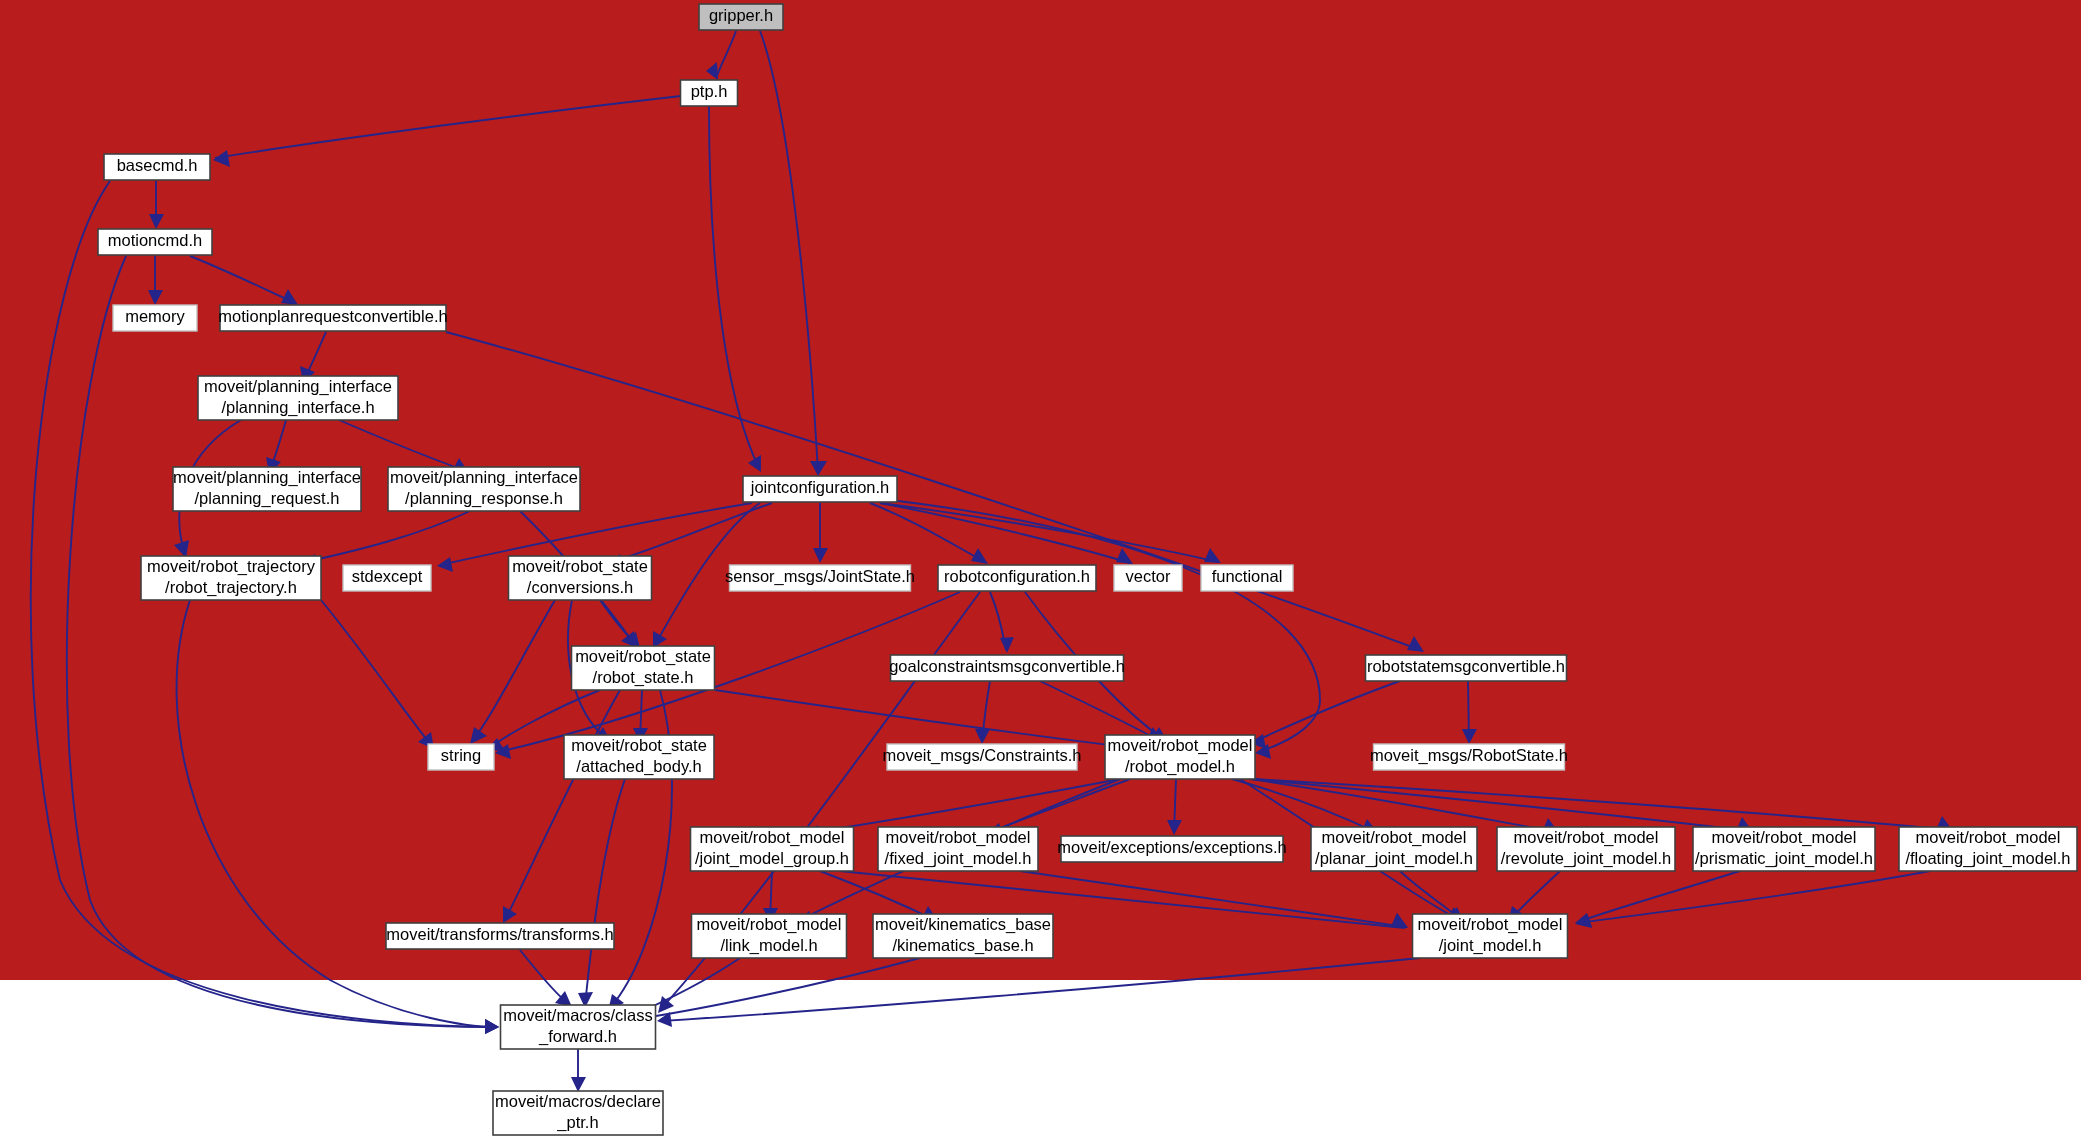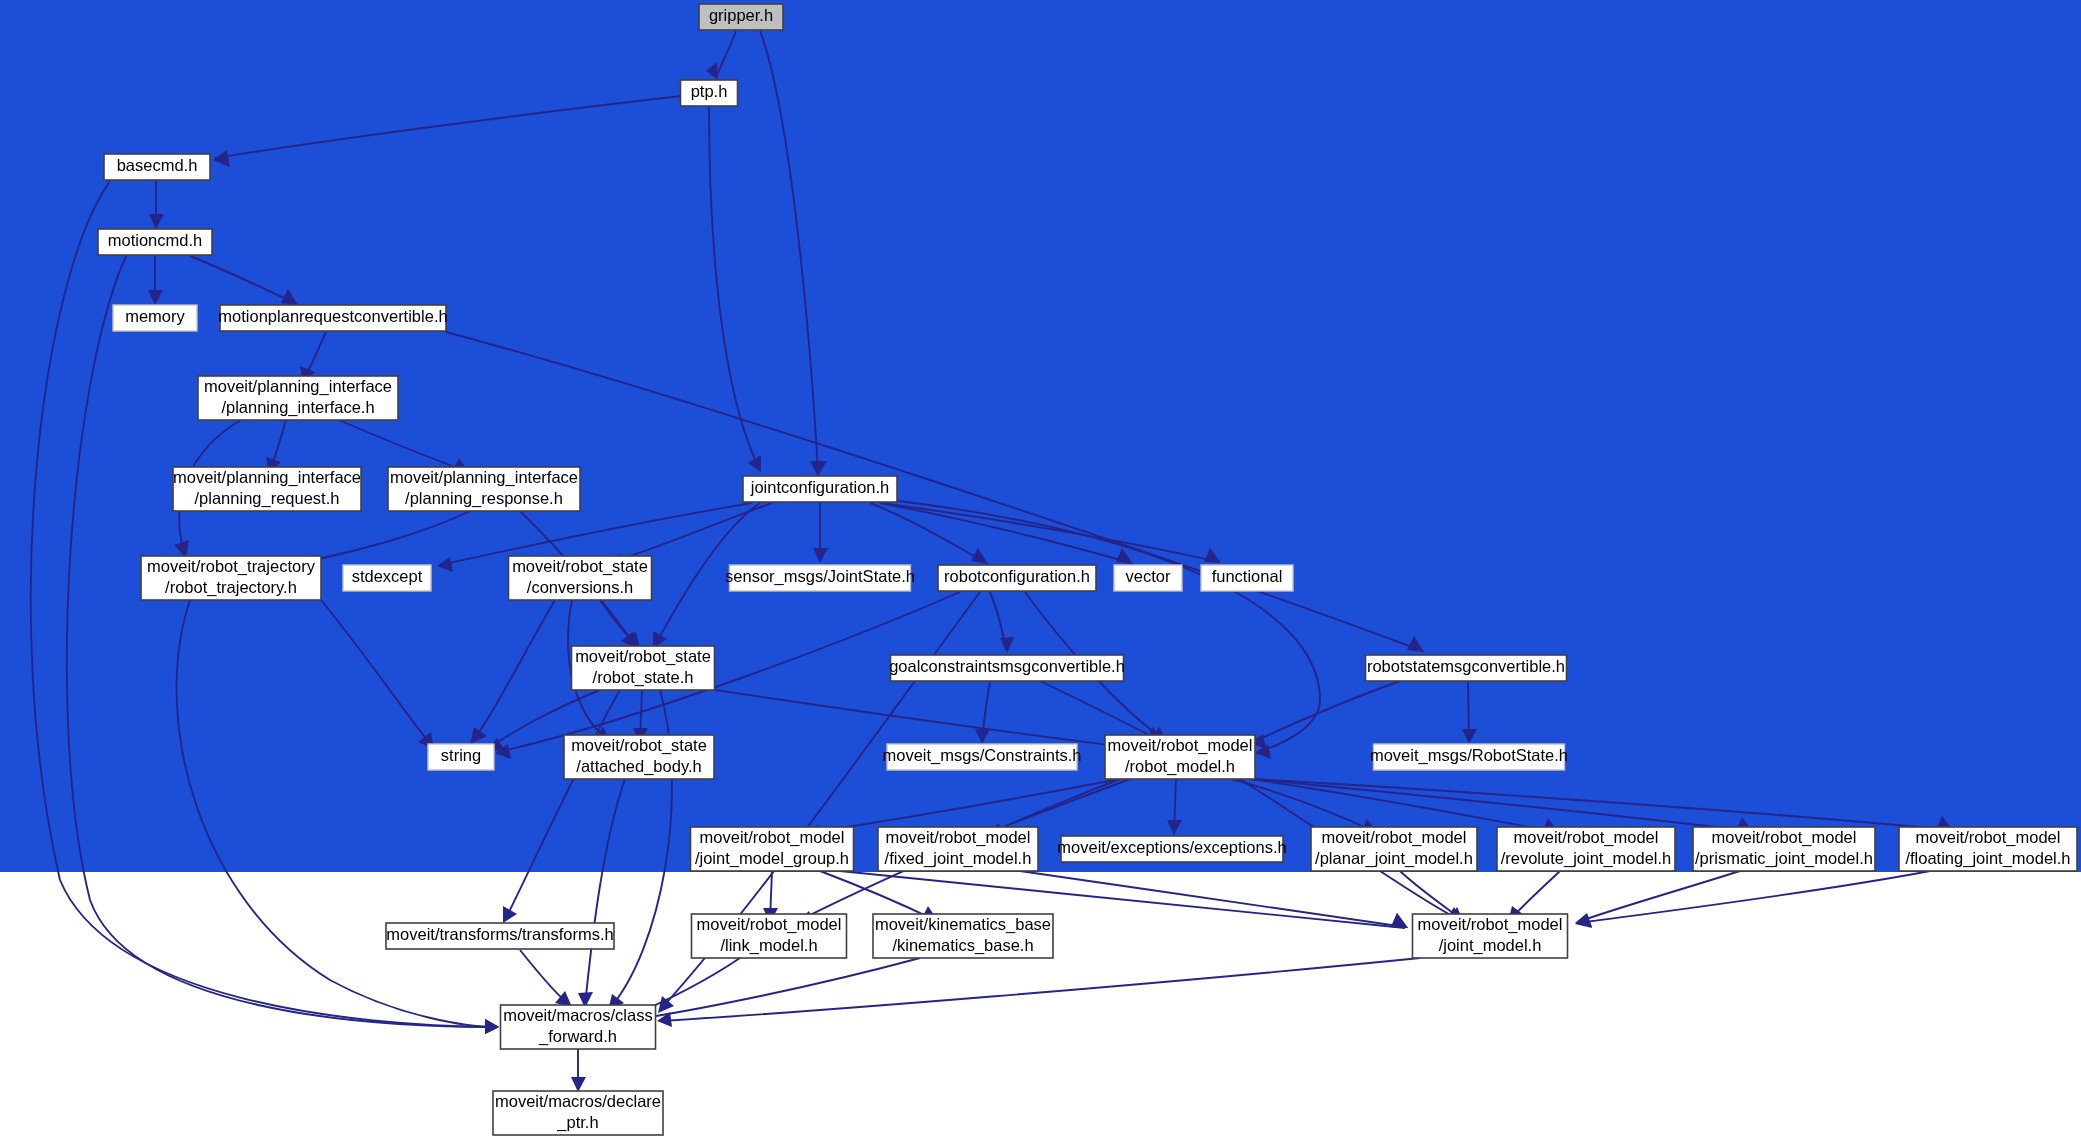--- a/index.html
+++ b/index.html
@@ -9,22 +9,22 @@
   }
   body {
     width: 2081px;
     height: 1140px;
     font-family: "Liberation Sans", sans-serif;
     overflow: hidden;
   }
   #graph-root {
     position: relative;
     width: 2081px;
-    height: 872px;
-    background: #1d4ed8;
+    height: 980px;
+    background: #b91c1c;
   }
   svg#depgraph {
     position: absolute;
     top: 0;
     left: 0;
     width: 2081px;
     height: 1140px;
     display: block;
   }
   .node-box {

